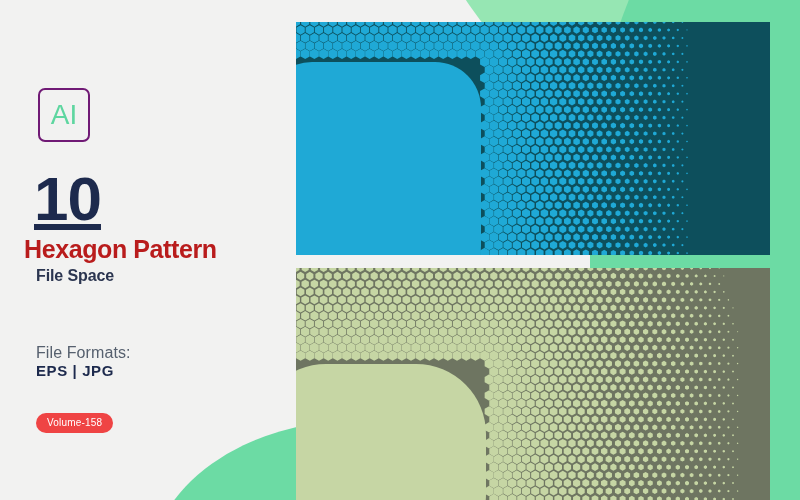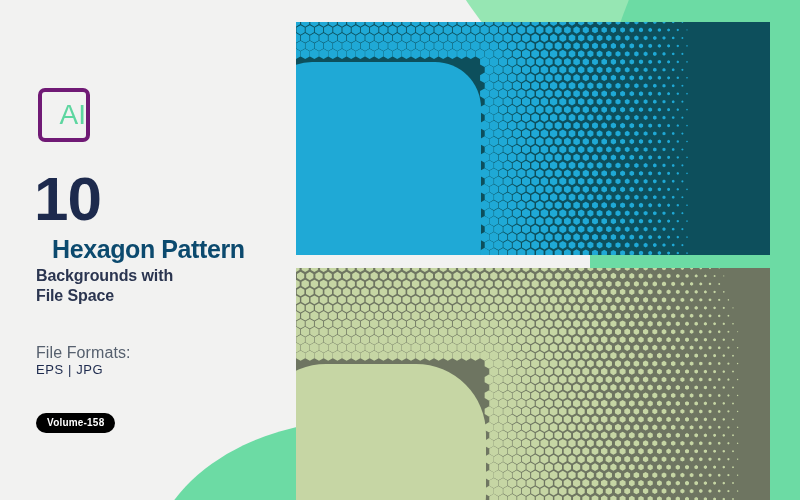--- a/index.html
+++ b/index.html
@@ -54,53 +54,54 @@
     width: 296px;
     height: 500px;
   }
 
   #ai-badge {
     position: absolute;
     left: 38px;
     top: 88px;
     width: 52px;
     height: 54px;
-    border: 4px solid #701a75;
+    border: 2px solid #701a75;
     border-radius: 7px;
     box-sizing: border-box;
     display: flex;
     align-items: center;
-    justify-content: flex-end;
+    justify-content: center;
   }
   #ai-badge-label {
     color: #5ed6a0;
     font-size: 28px;
     font-weight: 400;
     letter-spacing: 0px;
     line-height: 1;
   }
 
   #count-number {
     position: absolute;
     left: 34px;
     top: 168px;
     font-size: 62px;
     font-weight: bold;
     color: #1d2a4d;
     line-height: 1;
     letter-spacing: -1px;
+    text-decoration: underline;
   }
 
   #headline {
     position: absolute;
-    left: 52px;
+    left: 24px;
     top: 236px;
     font-size: 25px;
     font-weight: bold;
-    color: #0c4a6e;
+    color: #b91c1c;
     line-height: 1.08;
     letter-spacing: -0.4px;
   }
 
   #subhead {
     position: absolute;
     left: 36px;
     top: 266px;
     font-size: 16px;
     font-weight: bold;
@@ -115,34 +116,34 @@
     left: 36px;
     top: 344px;
     font-size: 16px;
     color: #56606e;
     letter-spacing: 0.1px;
   }
   #file-formats-value {
     position: absolute;
     left: 36px;
     top: 362px;
-    font-size: 13px;
-    font-weight: normal;
+    font-size: 15px;
+    font-weight: bold;
     color: #1d2a4d;
     letter-spacing: 0.6px;
   }
 
   #volume-badge {
     position: absolute;
     left: 36px;
     top: 413px;
-    background: #000000;
+    background: #ef4444;
     color: #ffffff;
     font-size: 10px;
-    font-weight: bold;
+    font-weight: normal;
     padding: 4px 11px 5px 11px;
     border-radius: 11px;
     letter-spacing: 0.2px;
   }
 
   
   .panel {
     position: absolute;
     overflow: hidden;
   }
@@ -184,21 +185,20 @@
 
     <div id="ai-badge">
       <span id="ai-badge-label">AI</span>
     </div>
 
     <div id="count-number">10</div>
 
     <div id="headline">Hexagon Pattern</div>
 
     <div id="subhead">
-      <div>Backgrounds with</div>
       <div>File Space</div>
     </div>
 
     <div id="file-formats-label">File Formats:</div>
     <div id="file-formats-value">EPS  |  JPG</div>
 
     <div id="volume-badge">Volume-158</div>
   </div>
 
   <div class="panel" id="panel-top">

